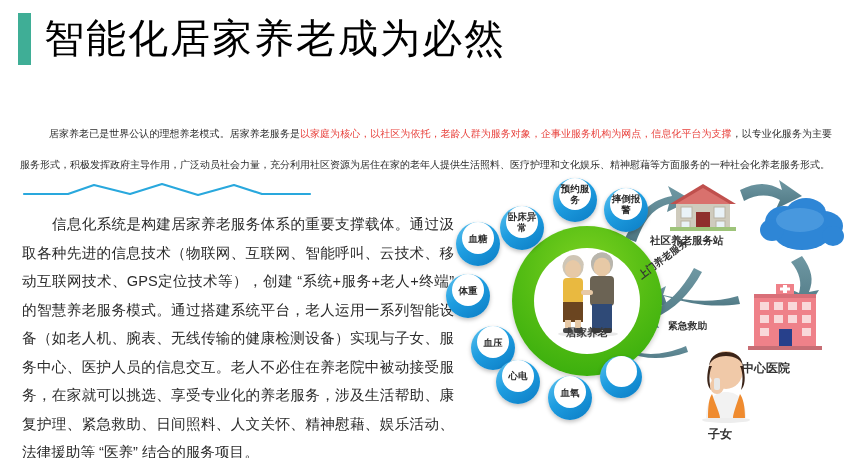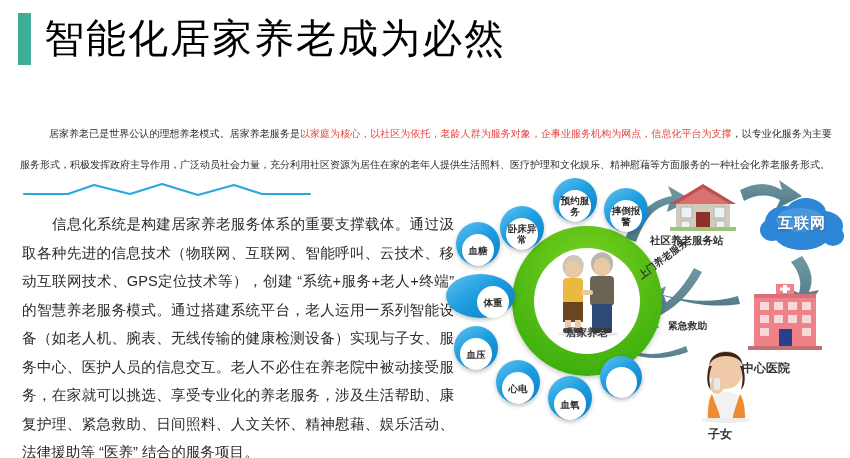--- a/index.html
+++ b/index.html
@@ -50,21 +50,21 @@
     font-size:10.5px;color:#3a3a3a;font-weight:bold;z-index:6;
   }
   
   .couple{position:absolute;z-index:5;}
 
   
   .bcircle{
     position:absolute;border-radius:50%;
     background:linear-gradient(145deg,#5fc3ef 0%,#1e9de0 45%,#0b7cc4 100%);
     box-shadow:0 2px 4px rgba(0,0,0,.25);
-    display:flex;align-items:flex-end;justify-content:center;
+    display:flex;align-items:flex-start;justify-content:center;
   }
   .bcircle .inner{
     border-radius:50%;background:#ffffff;display:flex;align-items:center;justify-content:center;
     text-align:center;font-size:9.5px;line-height:11px;color:#2d2d2d;font-weight:bold;
   }
 
   
   .node-label{position:absolute;font-size:10.5px;color:#333;font-weight:bold;white-space:nowrap;}
   .arrow-label{position:absolute;font-size:9.8px;color:#333;font-weight:bold;white-space:nowrap;}
 
@@ -157,28 +157,28 @@
   </div>
   <div class="bcircle" style="left:113px;top:2px;width:44px;height:44px;">
     <div class="inner" style="width:32px;height:32px;">预约服务</div>
   </div>
   <div class="bcircle" style="left:164px;top:12px;width:44px;height:44px;">
     <div class="inner" style="width:32px;height:32px;">摔倒报警</div>
   </div>
   <div class="bcircle" style="left:16px;top:46px;width:44px;height:44px;">
     <div class="inner" style="width:32px;height:32px;">血糖</div>
   </div>
-  <div class="bcircle" style="left:6px;top:98px;width:44px;height:44px;padding-left:25px;">
+  <div class="bcircle" style="left:6px;top:98px;width:44px;height:44px;">
     <div class="inner" style="width:32px;height:32px;">体重</div>
   </div>
-  <div class="bcircle" style="left:14px;top:150px;width:44px;height:44px;">
+  <div class="bcircle" style="left:31px;top:150px;width:44px;height:44px;">
     <div class="inner" style="width:32px;height:32px;">血压</div>
   </div>
   <div class="bcircle" style="left:56px;top:184px;width:44px;height:44px;">
-    <div class="inner" style="width:32px;height:32px;">心电</div>
+    <div class="inner" style="width:32px;height:32px;font-family:Liberation Serif, serif;">心电</div>
   </div>
   <div class="bcircle" style="left:108px;top:200px;width:44px;height:44px;">
     <div class="inner" style="width:32px;height:32px;">血氧</div>
   </div>
   <div class="bcircle" style="left:160px;top:180px;width:42px;height:42px;">
     <div class="inner" style="width:31px;height:31px;"></div>
   </div>
 
   <svg id="house" viewBox="0 0 74 50">
     <rect x="10" y="20" width="54" height="27" fill="#cfcbbd"></rect>
@@ -199,21 +199,20 @@
       <ellipse cx="48" cy="17" rx="20" ry="15"></ellipse>
       <ellipse cx="66" cy="30" rx="19" ry="15"></ellipse>
       <ellipse cx="44" cy="38" rx="28" ry="16"></ellipse>
       <ellipse cx="14" cy="34" rx="12" ry="11"></ellipse>
       <ellipse cx="75" cy="40" rx="11" ry="10"></ellipse>
     </g>
     <g fill="#5ea7e6" opacity=".55">
       <ellipse cx="42" cy="24" rx="24" ry="12"></ellipse>
     </g>
   </svg>
-  <div id="cloud-text">互联网</div>
 
   <svg id="hospital" viewBox="0 0 78 72">
     <rect x="30" y="0" width="18" height="10" fill="#ef8189"></rect>
     <rect x="37" y="1" width="4" height="8" fill="#ffffff"></rect>
     <rect x="34" y="3.5" width="10" height="3" fill="#ffffff"></rect>
     <rect x="8" y="10" width="62" height="52" fill="#ef8189"></rect>
     <rect x="8" y="10" width="62" height="4" fill="#d96f78"></rect>
     <g fill="#f9d8d9">
       <rect x="14" y="18" width="9" height="8"></rect>
         <rect x="28" y="18" width="9" height="8"></rect>

